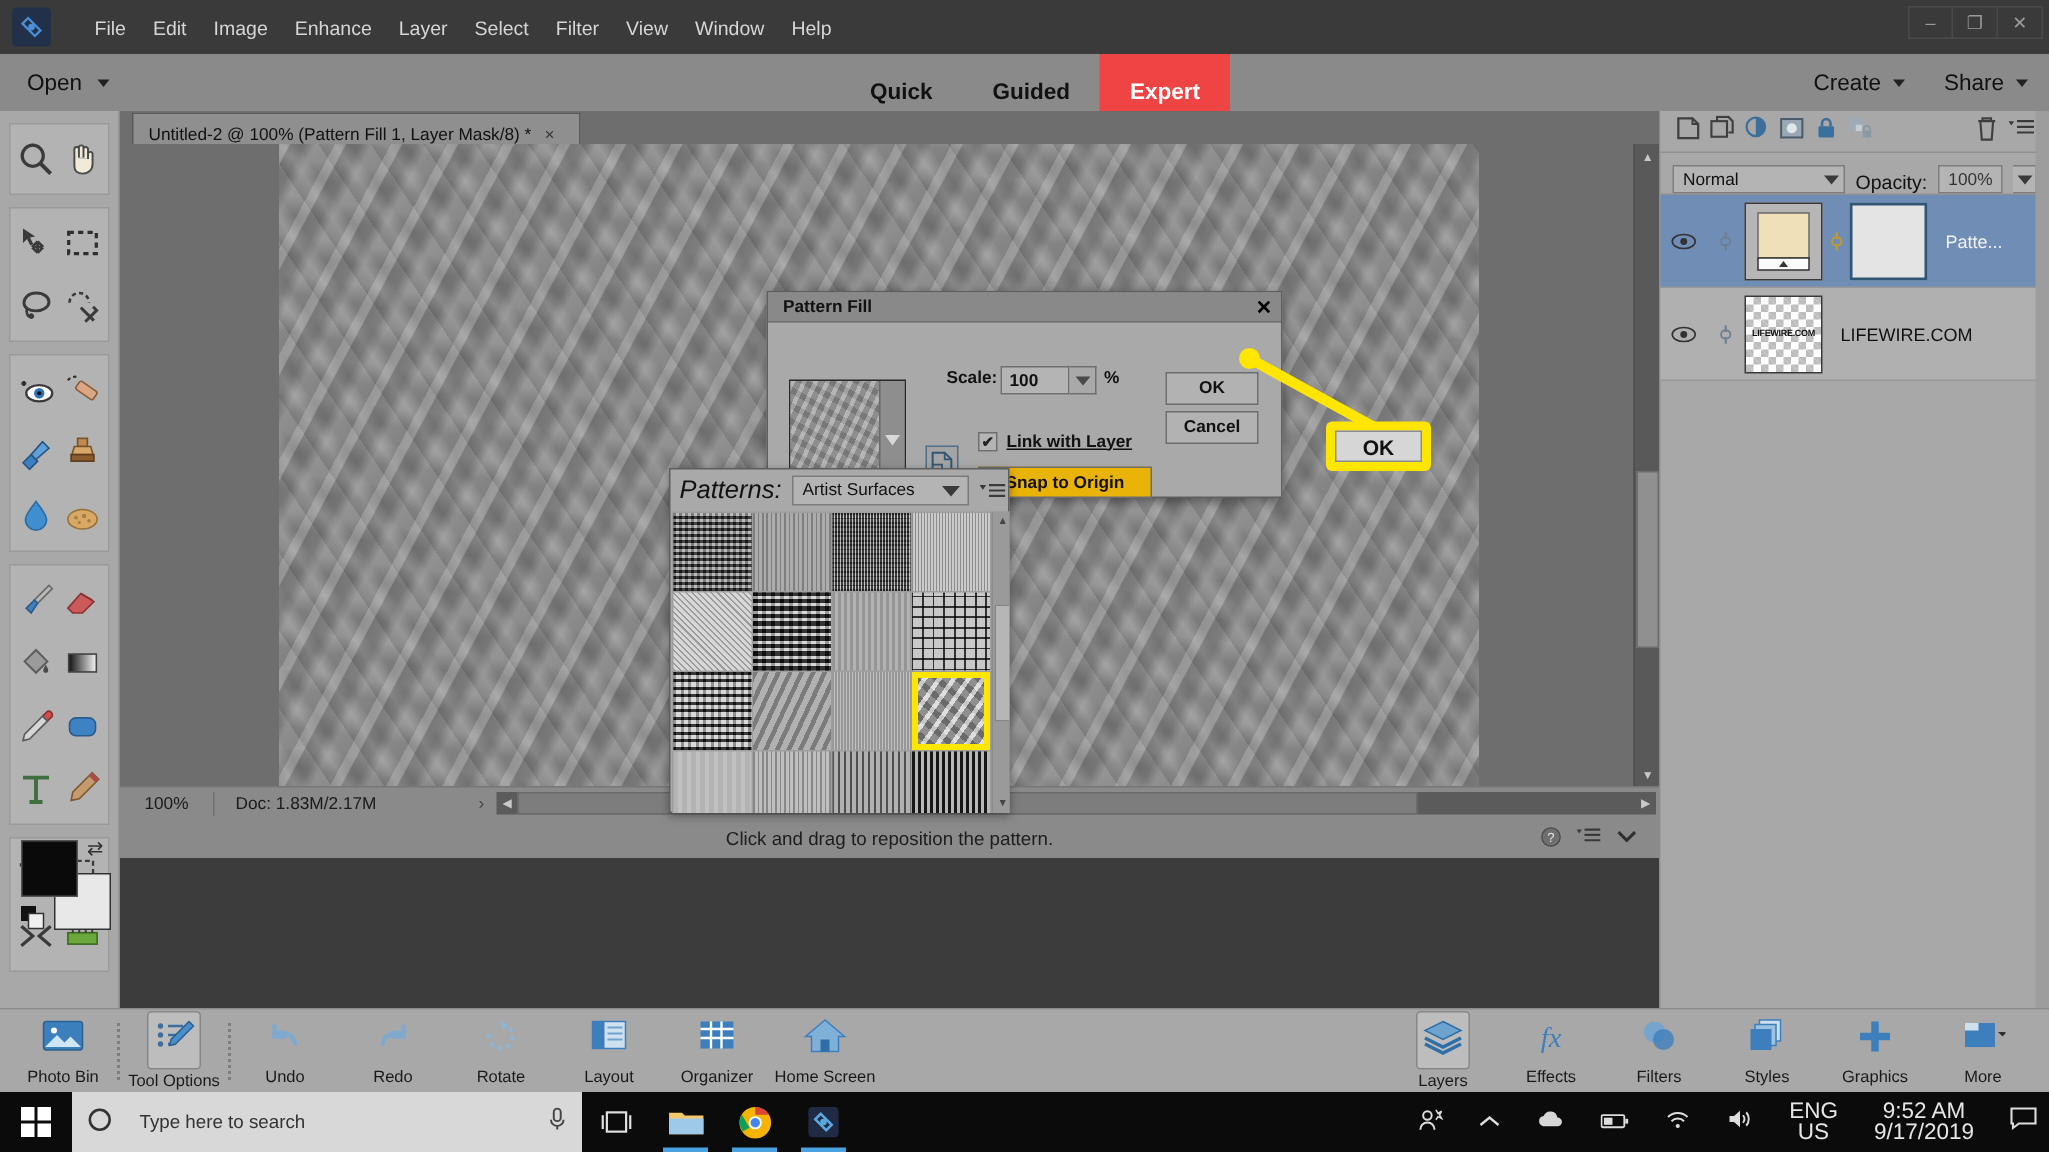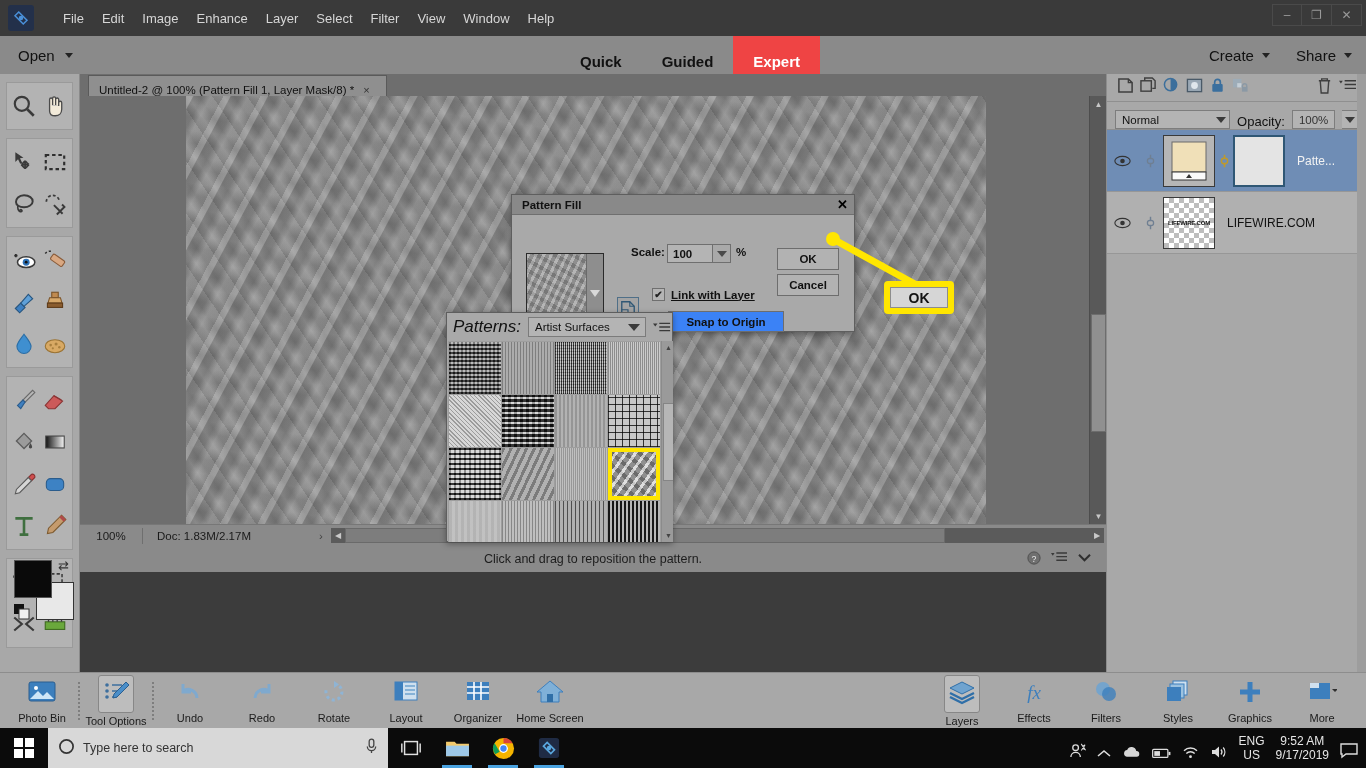--- a/index.html
+++ b/index.html
@@ -226,22 +226,22 @@
   }
   .pct { position:absolute; left: 224px; top: 31px; font-size:11.5px; color:#111; }
   .chk-row { position:absolute; left: 140px; top: 73px; display:flex; align-items:center; gap:6px; }
   .chkbox {
     width: 13px; height: 13px; background:#b4b4b4; border:1px solid #6f6f6f;
     display:flex; align-items:center; justify-content:center; font-size:10px; color:#222;
   }
   .chk-lbl { font-size:11.5px; color:#111; }
   .chk-lbl u { text-decoration: underline; }
   .snap-btn {
-    position:absolute; left: 156px; top: 96px; width: 116px; height: 21px;
-    background:#3b82f6; border:1px solid #6d6d6d; display:flex; align-items:center;
+    position:absolute; left: 140px; top: 96px; width: 116px; height: 21px;
+    background:#eab308; border:1px solid #6d6d6d; display:flex; align-items:center;
     justify-content:center; font-size:11.5px; color:#111;
   }
   .origin-btn {
     position:absolute; left: 105px; top: 82px; width: 22px; height: 22px;
     background:#a4a4a4; border:1px solid #4f6f88; display:flex; align-items:center; justify-content:center;
   }
   .dlg-btn {
     position:absolute; left: 265px; width: 62px; height: 22px;
     background:#b2b2b2; border:1px solid #6d6d6d; display:flex; align-items:center;
     justify-content:center; font-size:11.5px; color:#111;
@@ -303,27 +303,27 @@
   .dotsep { width: 1px; height: 38px; border-left: 2px dotted #7e7e7e; }
 
   
   .wintaskbar {
     position: absolute; left: 0; top: 728px; width: 1366px; height: 40px;
     background: #0b0b0b; display:flex; align-items:center;
   }
   .startbtn { width: 48px; height: 40px; display:flex; align-items:center; justify-content:center; }
   .searchbox {
     width: 340px; height: 40px; background: #d8d8d8; display:flex; align-items:center;
-    gap: 8px; padding: 0 10px; color:#333; font-size: 12.5px;
+    gap: 18px; padding: 0 10px; color:#333; font-size: 12.5px;
   }
   .tbicon { width: 46px; height: 40px; display:flex; align-items:center; justify-content:center; position:relative; }
   .tbicon.active::after {
     content:''; position:absolute; bottom:0; left:8px; width:30px; height:3px; background:#4aa3e0;
   }
-  .tray { margin-left:auto; display:flex; align-items:flex-end; gap: 11px; padding-right: 8px; color:#e6e6e6; font-size: 12px;}
+  .tray { margin-left:auto; display:flex; align-items:center; gap: 24px; padding-right: 8px; color:#e6e6e6; font-size: 15px;}
   .tray .two { display:flex; flex-direction:column; align-items:center; line-height: 14px; }
 </style>
 </head>
 <body>
 
 <div id="app">
 
   <div class="titlebar">
     <div class="app-logo">
       <svg viewBox="0 0 24 24">

